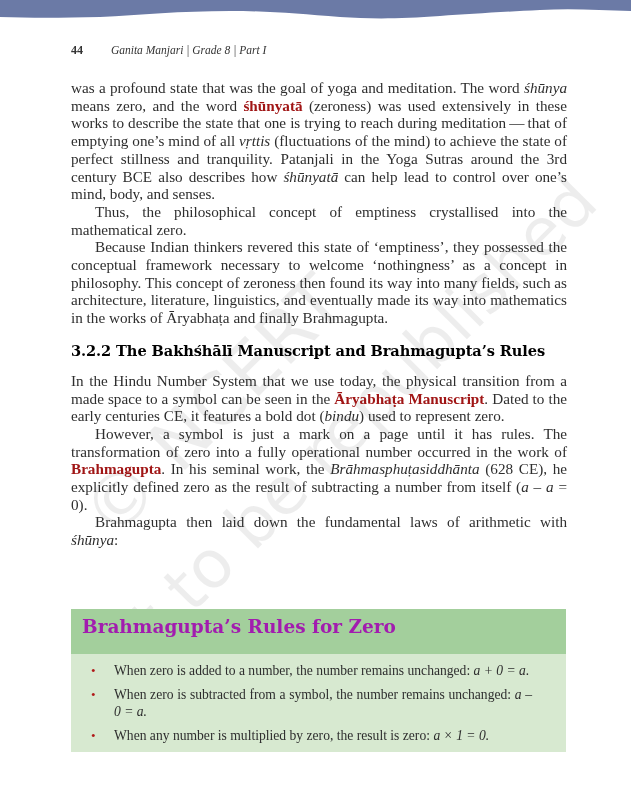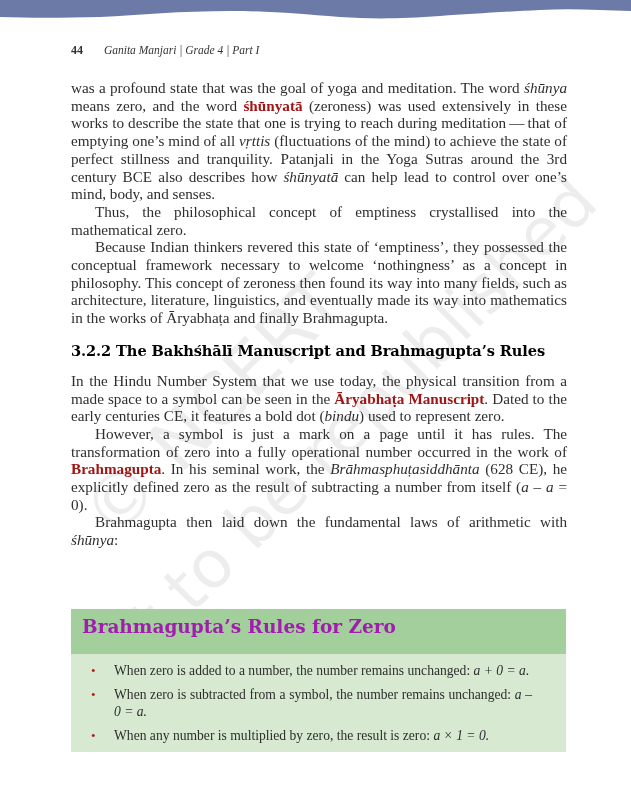--- a/index.html
+++ b/index.html
@@ -8,21 +8,21 @@
     background: #ffffff;
     font-family: "DejaVu Serif", "Liberation Serif", serif;
     color: #2b2b2b;
   }
   .top-wave { position: absolute; left: 0; top: 0; width: 631px; height: 24px; }
   .running-head {
     position: absolute; left: 71px; top: 43px;
     font-size: 11.5px; line-height: 14px; color: #333;
     font-family: "Liberation Serif", "DejaVu Serif", serif;
   }
-  .running-head .pg { font-weight: bold; margin-right: 18px; font-size: 12px; }
+  .running-head .pg { font-weight: bold; margin-right: 25px; font-size: 12px; }
   .running-head .title { font-style: italic; }
   .content {
     position: absolute; left: 71px; top: 79px; width: 496px;
     font-family: "Liberation Serif", "DejaVu Serif", serif;
     font-size: 15.2px; line-height: 17.7px; text-align: justify;
     color: #2e2e2e;
   }
   .content p { margin: 0; }
   .content p.indent { text-indent: 24px; }
   .hl { color: #a01515; font-weight: bold; }
@@ -61,21 +61,21 @@
 </style>
 </head>
 <body>
 
 <svg class="top-wave" viewBox="0 0 631 24" preserveAspectRatio="none">
   <path d="M0,0 L631,0 L631,11 C600,10 570,8 540,10 C500,12 470,14 440,16 C400,19 370,19 340,17 C300,14 270,11 230,11 C180,11 140,15 100,17 C60,18 30,18 0,17 Z" fill="#6b7aa6"></path>
 </svg>
 
 <div class="running-head">
   <span class="pg">44</span>
-  <span class="title">Ganita Manjari | Grade 4 | Part I</span>
+  <span class="title">Ganita Manjari | Grade 8 | Part I</span>
 </div>
 
 <div class="watermark wm1">© NCERT</div>
 <div class="watermark wm2">not to be republished</div>
 
 <div class="content">
   <p><span>was a profound state that was the goal of yoga and meditation. The word </span><i>śhūnya</i><span> means zero, and the word </span><span class="hl">śhūnyatā</span><span> (zeroness) was used extensively in these works to describe the state that one is trying to reach during meditation — that of emptying one’s mind of all </span><i>vṛttis</i><span> (fluctuations of the mind) to achieve the state of perfect stillness and tranquility. Patanjali in the Yoga Sutras around the 3rd century BCE also describes how </span><i>śhūnyatā</i><span>  can help lead to control over one’s mind, body, and senses.</span></p>
   <p class="indent">Thus, the philosophical concept of emptiness crystallised into the mathematical zero.</p>
   <p class="indent">Because Indian thinkers revered this state of ‘emptiness’, they possessed the conceptual framework necessary to welcome ‘nothingness’ as a concept in philosophy. This concept of zeroness then found its way into many fields, such as architecture, literature, linguistics, and eventually made its way into mathematics in the works of Āryabhaṭa and finally Brahmagupta.</p>
 

